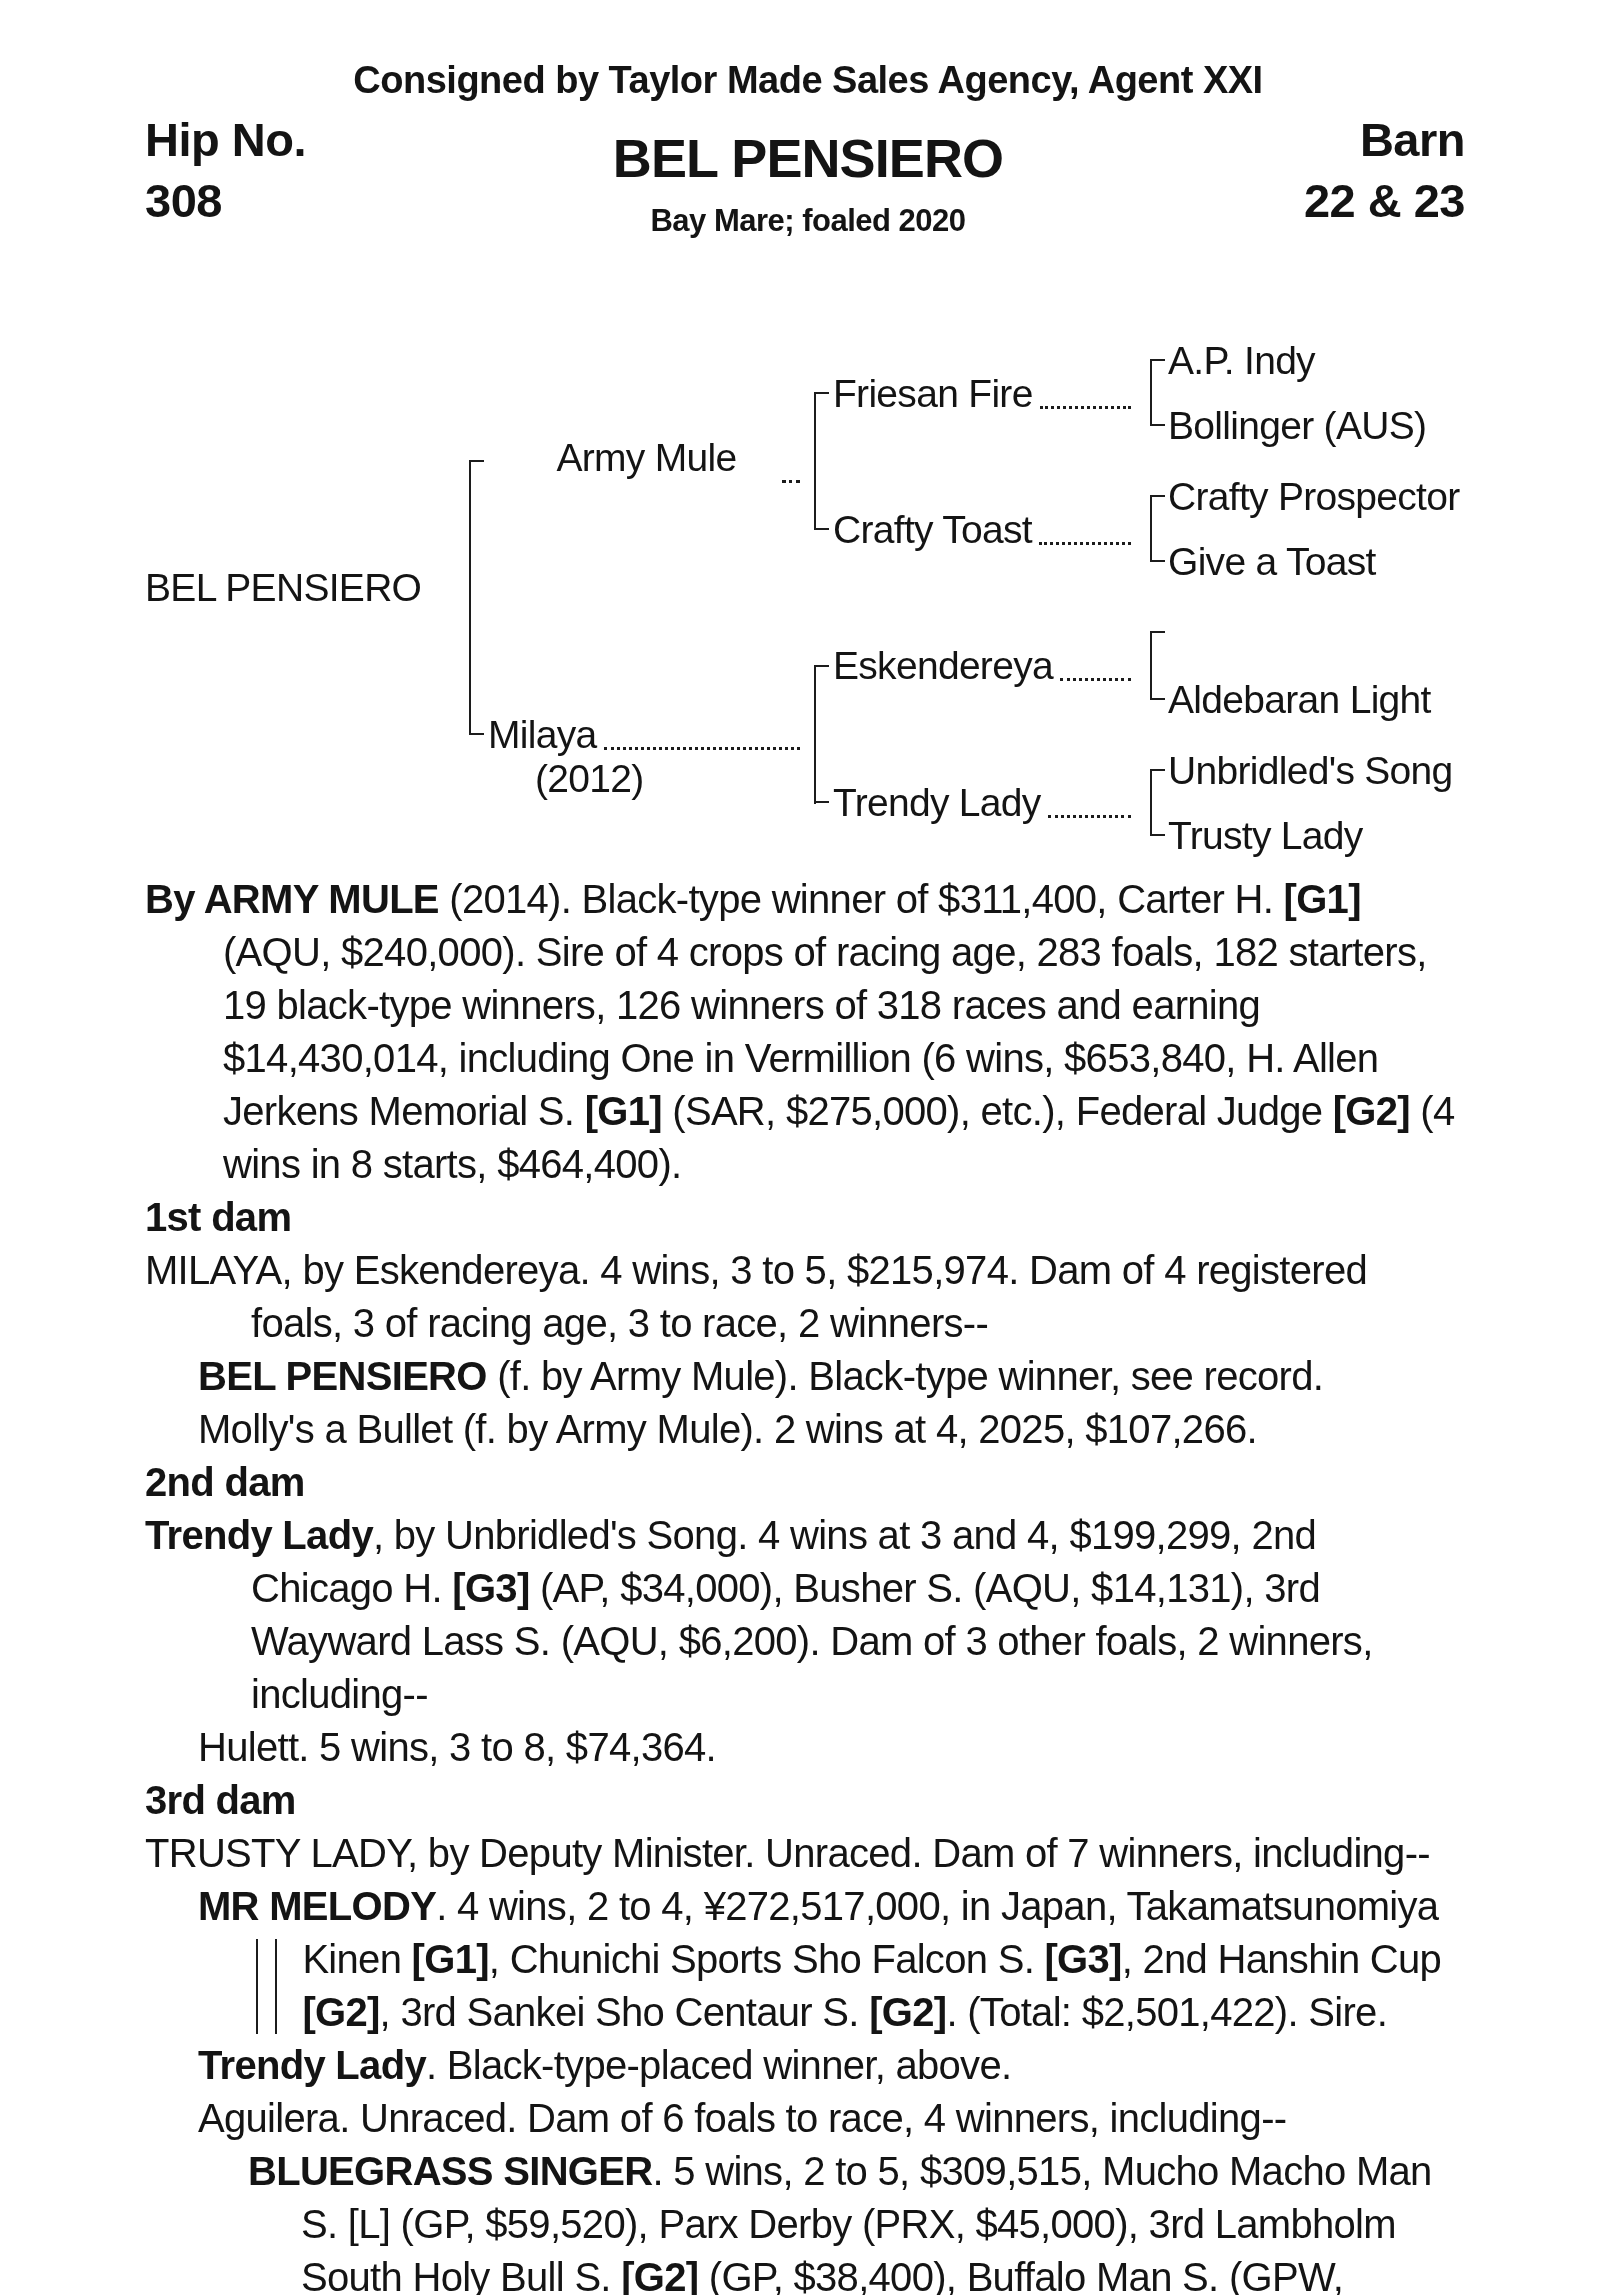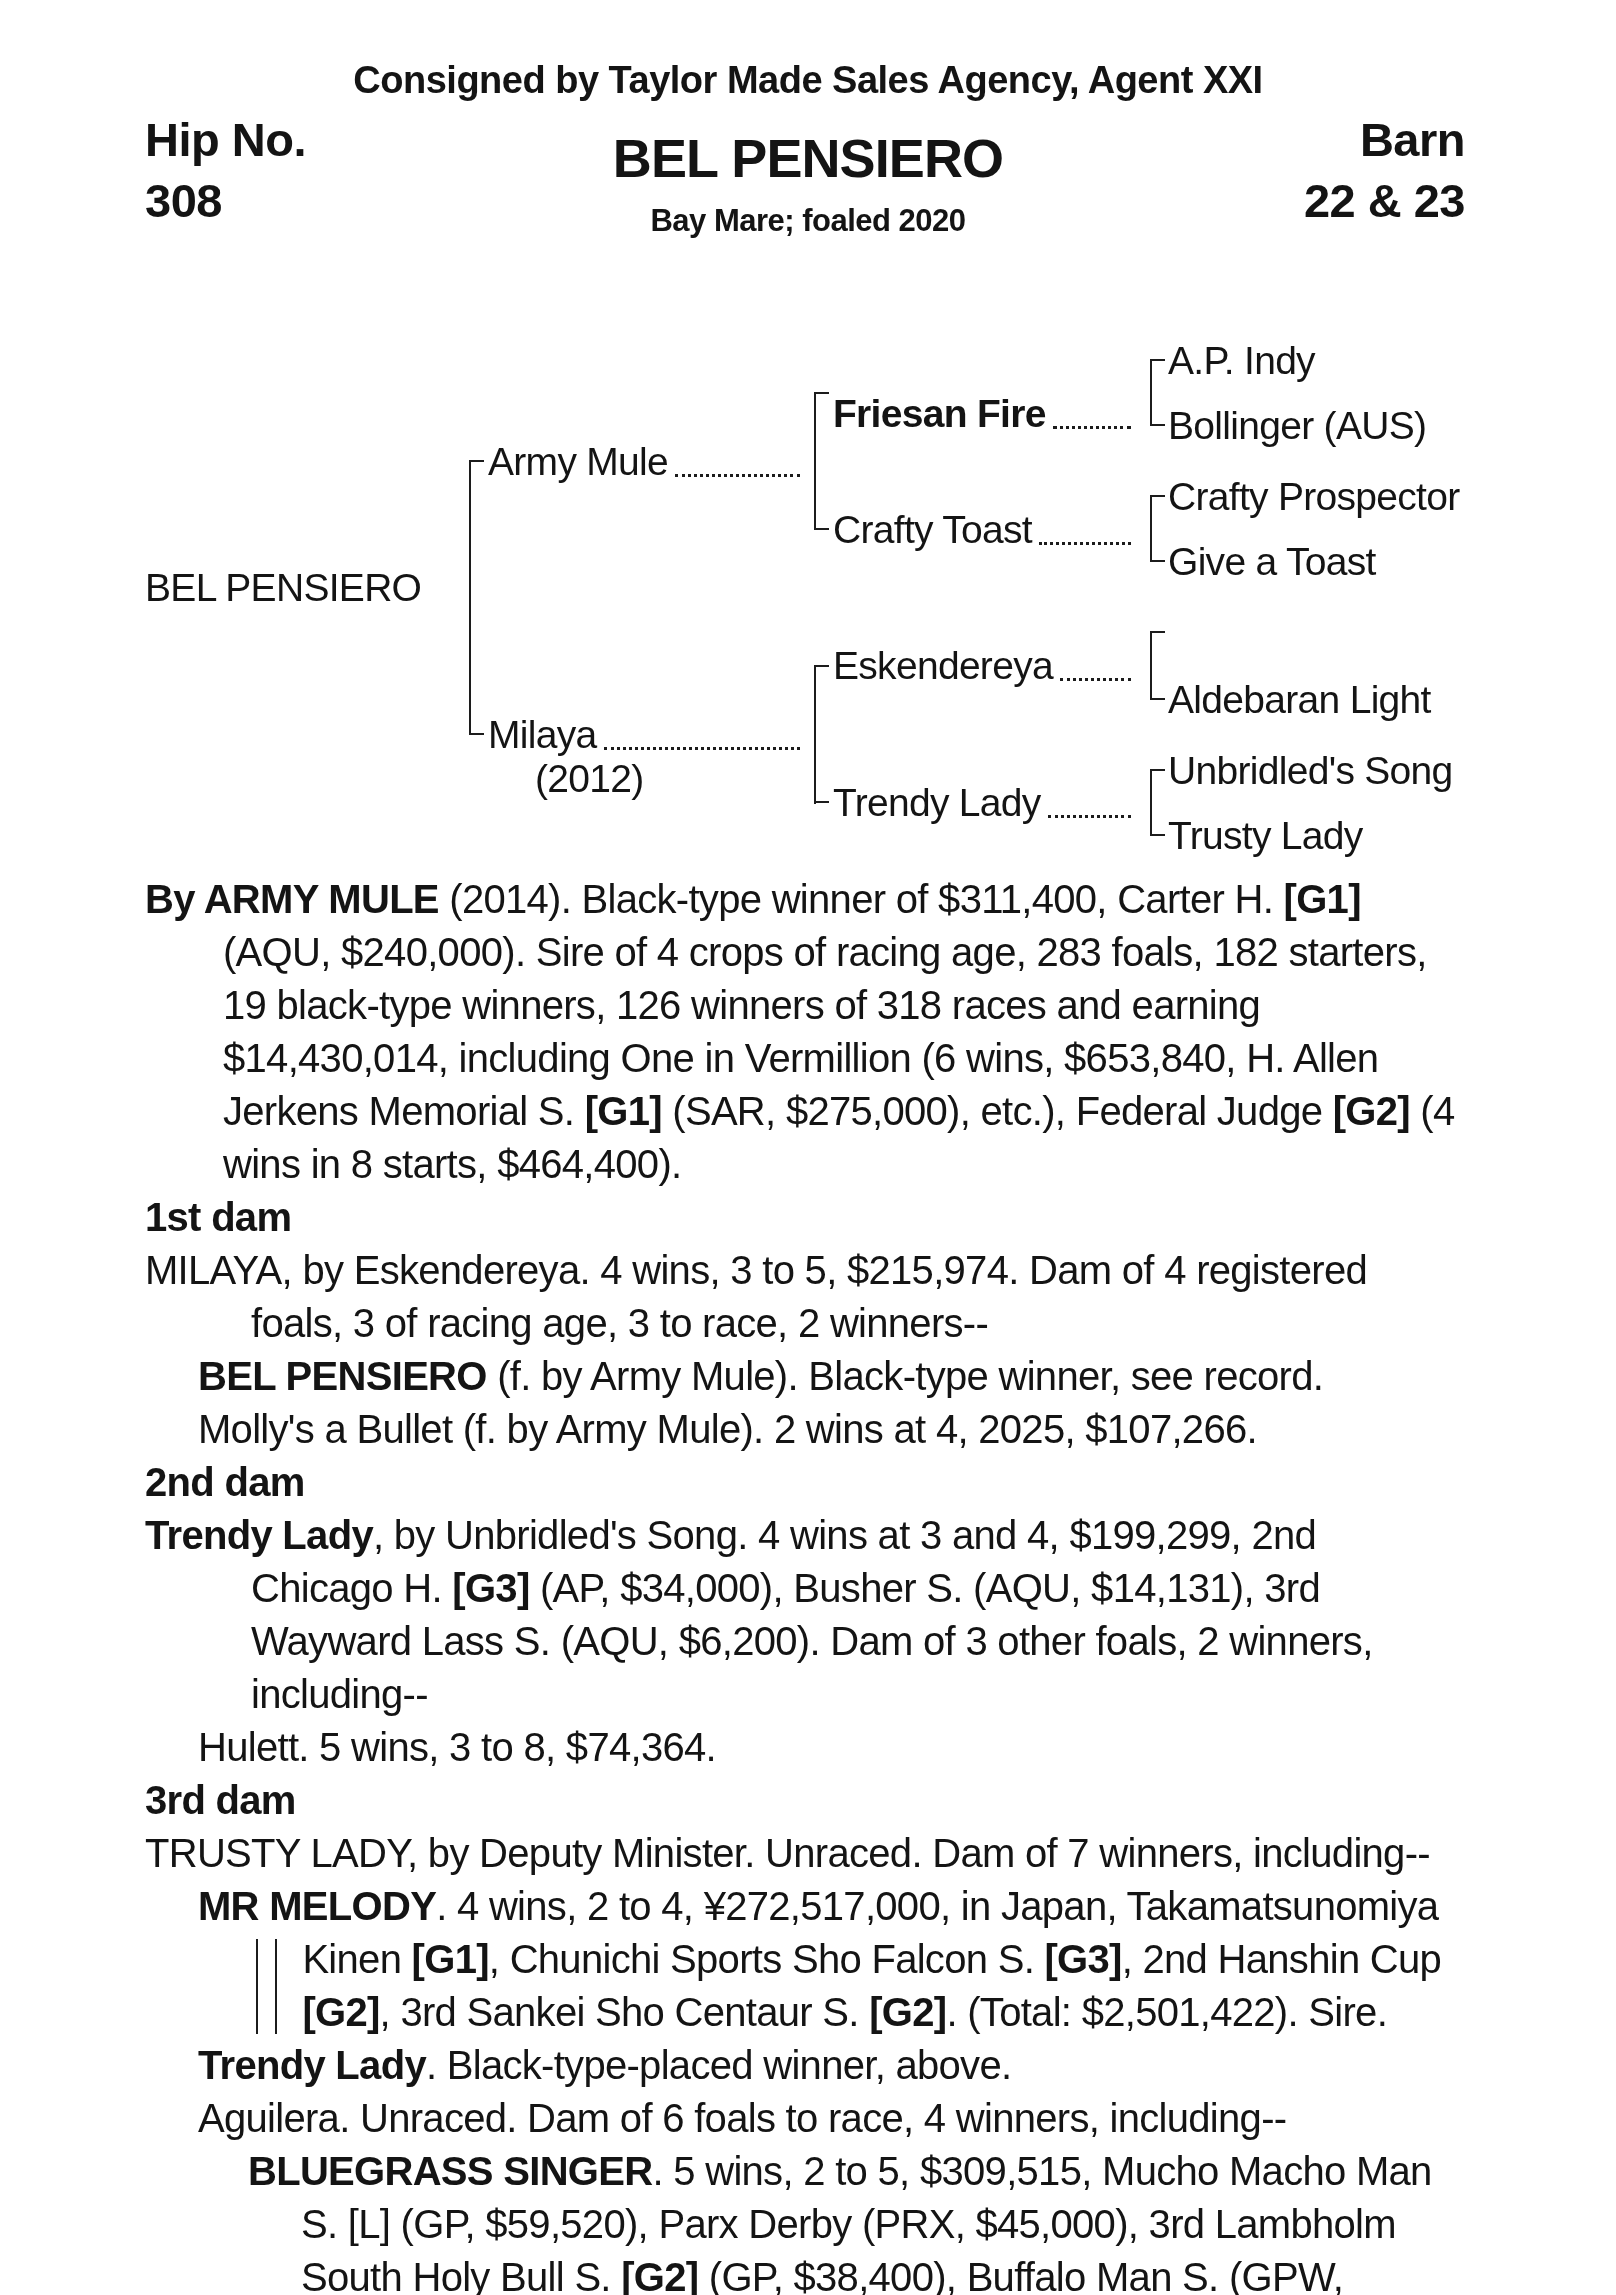--- a/index.html
+++ b/index.html
@@ -75,31 +75,31 @@
     <div class="horse-name">BEL PENSIERO</div>
     <div class="horse-desc">Bay Mare; foaled 2020</div>
   </div>
 
   <div id="pedigree">
 
     <div class="ped-row" style="left:145px;top:562px;width:321px;">
       <span>BEL PENSIERO</span>
     </div>
 
-    <div class="ped-row" style="left:488px;top:436px;width:317px;">
+    <div class="ped-row" style="left:488px;top:436px;width:317px;flex-direction:column;">
       <span>Army Mule</span>
         <span class="dots"></span>
     </div>
     <div class="ped-row" style="left:488px;top:709px;width:317px;">
       <span>Milaya</span>
         <span class="dots"></span>
     </div>
     <div class="ped-year" style="left:535px;top:740px;margin-top:17px;">(2012)</div>
 
-    <div class="ped-row" style="left:833px;top:388px;width:303px;font-weight:bold;">
+    <div class="ped-row" style="left:833px;top:368px;width:303px;">
       <span>Friesan Fire</span>
         <span class="dots"></span>
     </div>
     <div class="ped-row" style="left:833px;top:504px;width:303px;">
       <span>Crafty Toast</span>
         <span class="dots"></span>
     </div>
     <div class="ped-row" style="left:833px;top:640px;width:303px;">
       <span>Eskendereya</span>
         <span class="dots"></span>

